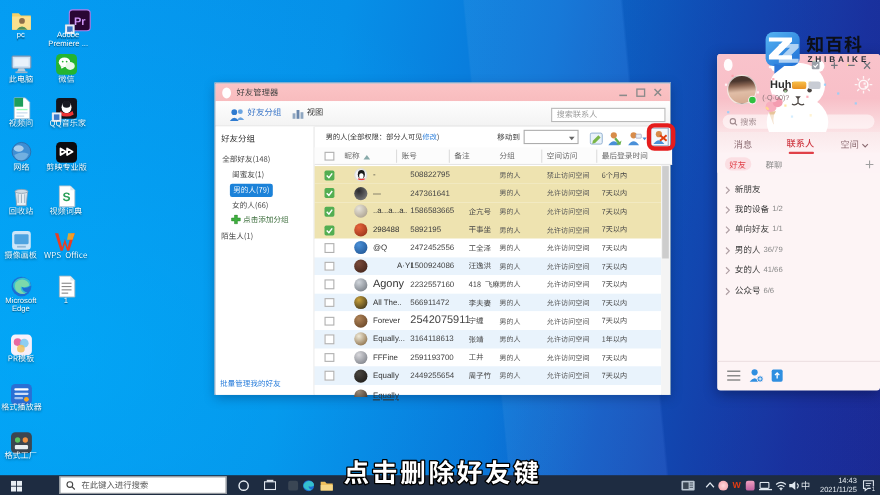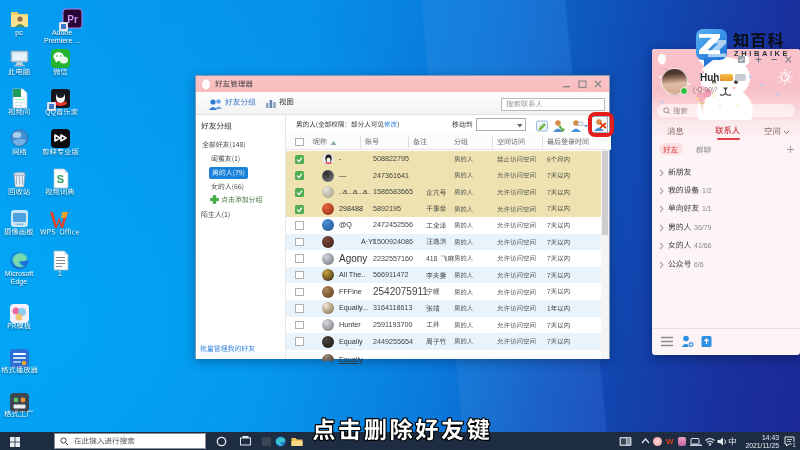--- a/index.html
+++ b/index.html
@@ -646,21 +646,21 @@
     </svg>
     <svg class="t " style="left:351.0px;top:195.80px;" width="23.11" height="7.54" viewBox="0 -880 3555 1160">
       <use href="#g68" x="0" fill="#444"></use>
       <use href="#g112" x="555" fill="#444"></use>
       <use href="#g113" x="1555" fill="#444"></use>
       <use href="#g109" x="2555" fill="#444"></use>
     </svg>
     <div class="ab" style="left:90px;top:207.4px;width:315px;height:16.6px;background:#fff"></div>
     <div class="ab" style="left:99px;top:211.5px;width:8.5px;height:8.5px;background:#fff;border:1px solid #b0b0b0"></div>
     <div class="ab" style="left:126px;top:209.7px;width:12px;height:12px;border-radius:50%;background:radial-gradient(circle at 35% 30%, #b08458, #5c3c20)"></div>
-    <div class="ab" style="left:143px;top:210.7px;font-size:7.2px;color:#333;line-height:10px;width:31px;overflow:hidden;white-space:nowrap;">FFFine</div>
+    <div class="ab" style="left:143px;top:210.7px;font-size:7.2px;color:#333;line-height:10px;width:31px;overflow:hidden;white-space:nowrap;">Forever</div>
     <div class="ab" style="left:177px;top:210.7px;font-size:10px;color:#444;line-height:10px">2542075911</div>
     <svg class="t " style="left:230.0px;top:212.20px;" width="13.60" height="7.89" viewBox="0 -880 2000 1160">
       <use href="#g128" x="0" fill="#444"></use>
       <use href="#g129" x="1000" fill="#444"></use>
     </svg>
     <svg class="t " style="left:258.0px;top:212.60px;" width="19.20" height="7.42" viewBox="0 -880 3000 1160">
       <use href="#g66" x="0" fill="#555"></use>
       <use href="#g67" x="1000" fill="#555"></use>
       <use href="#g56" x="2000" fill="#555"></use>
     </svg>
@@ -702,21 +702,21 @@
     </svg>
     <svg class="t " style="left:351.0px;top:229.00px;" width="23.11" height="7.54" viewBox="0 -880 3555 1160">
       <use href="#g60" x="0" fill="#444"></use>
       <use href="#g132" x="555" fill="#444"></use>
       <use href="#g113" x="1555" fill="#444"></use>
       <use href="#g109" x="2555" fill="#444"></use>
     </svg>
     <div class="ab" style="left:90px;top:240.6px;width:315px;height:16.6px;background:#fff"></div>
     <div class="ab" style="left:99px;top:244.7px;width:8.5px;height:8.5px;background:#fff;border:1px solid #b0b0b0"></div>
     <div class="ab" style="left:126px;top:242.9px;width:12px;height:12px;border-radius:50%;background:radial-gradient(circle at 35% 30%, #d8d8dc, #70747c)"></div>
-    <div class="ab" style="left:143px;top:243.9px;font-size:7.2px;color:#333;line-height:10px;width:31px;overflow:hidden;white-space:nowrap;">Hunter</div>
+    <div class="ab" style="left:143px;top:243.9px;font-size:7.2px;color:#333;line-height:10px;width:31px;overflow:hidden;white-space:nowrap;">FFFine</div>
     <div class="ab" style="left:177px;top:243.9px;font-size:7.2px;color:#444;line-height:10px">2591193700</div>
     <svg class="t " style="left:230.0px;top:245.40px;" width="13.60" height="7.89" viewBox="0 -880 2000 1160">
       <use href="#g43" x="0" fill="#444"></use>
       <use href="#g133" x="1000" fill="#444"></use>
     </svg>
     <svg class="t " style="left:258.0px;top:245.80px;" width="19.20" height="7.42" viewBox="0 -880 3000 1160">
       <use href="#g66" x="0" fill="#555"></use>
       <use href="#g67" x="1000" fill="#555"></use>
       <use href="#g56" x="2000" fill="#555"></use>
     </svg>

